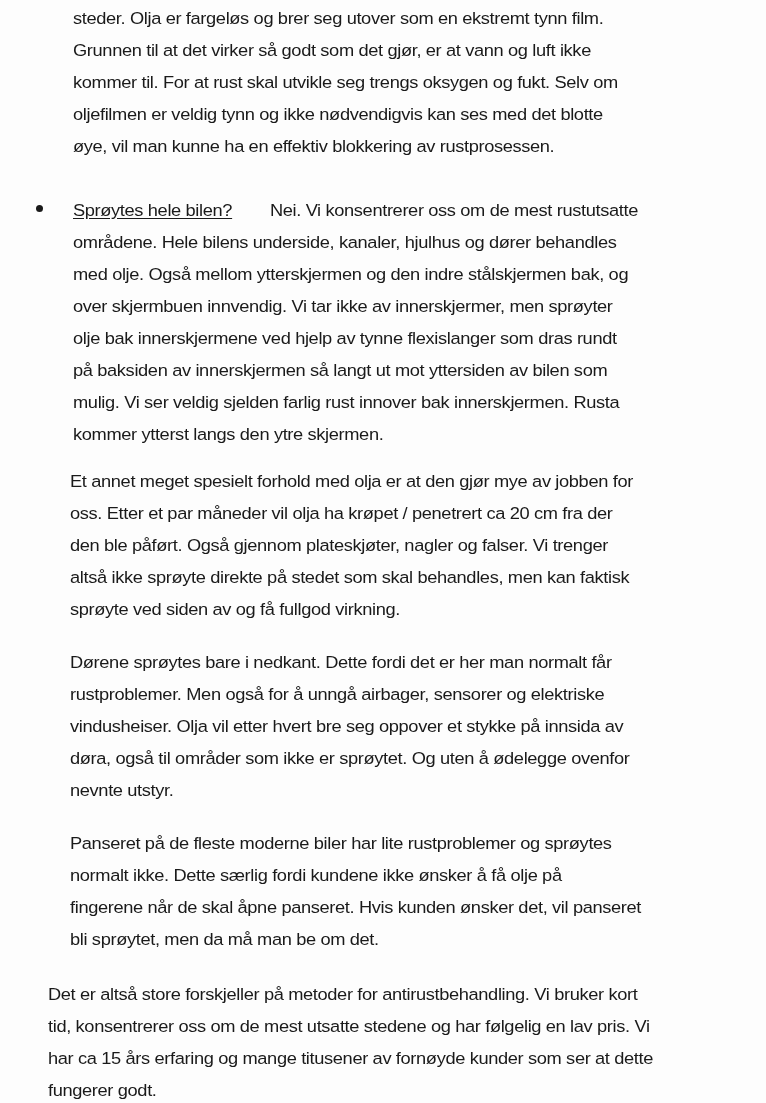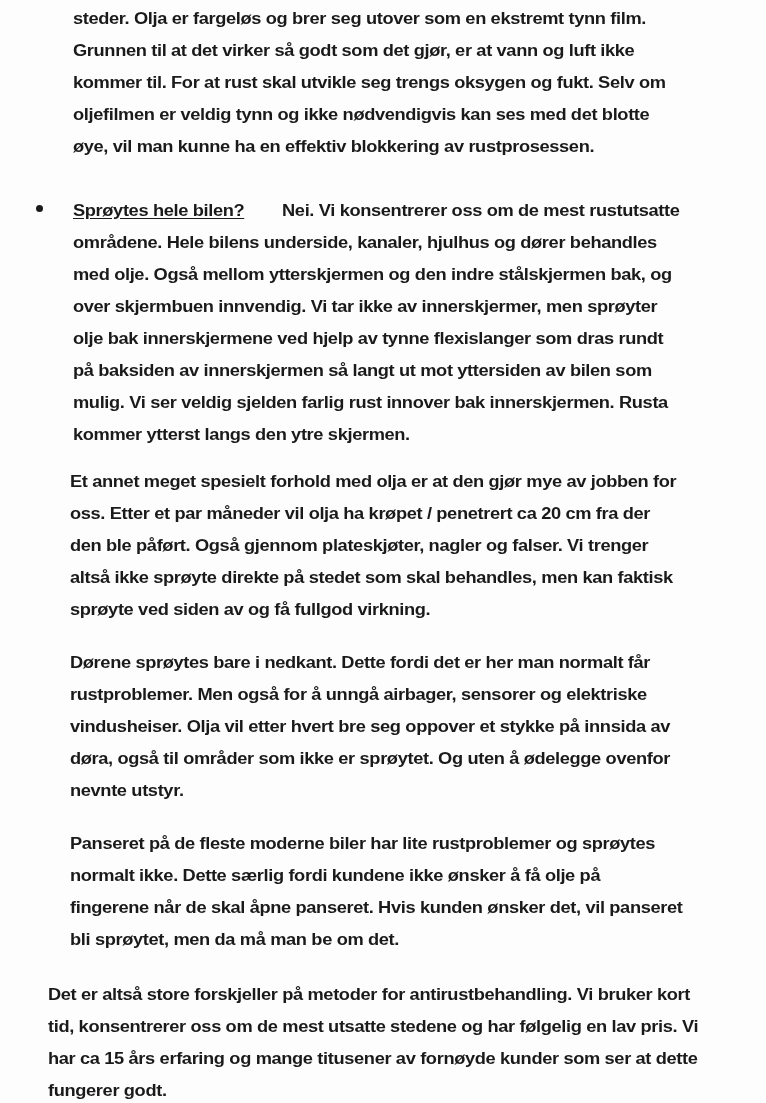--- a/index.html
+++ b/index.html
@@ -14,21 +14,20 @@
     position: relative;
     font-family: "Liberation Sans", sans-serif;
     color: #1a1a1a;
   }
   .page {
     position: absolute;
     left: 0; top: 0;
     width: 766px;
     height: 1103px;
     background: #fdfdfd;
-    font-weight: bold;
   }
   .line {
     position: absolute;
     white-space: nowrap;
     font-size: 17.4px;
     line-height: 29px;
     letter-spacing: -0.35px;
     transform-origin: left top;
   }
   .bullet {

